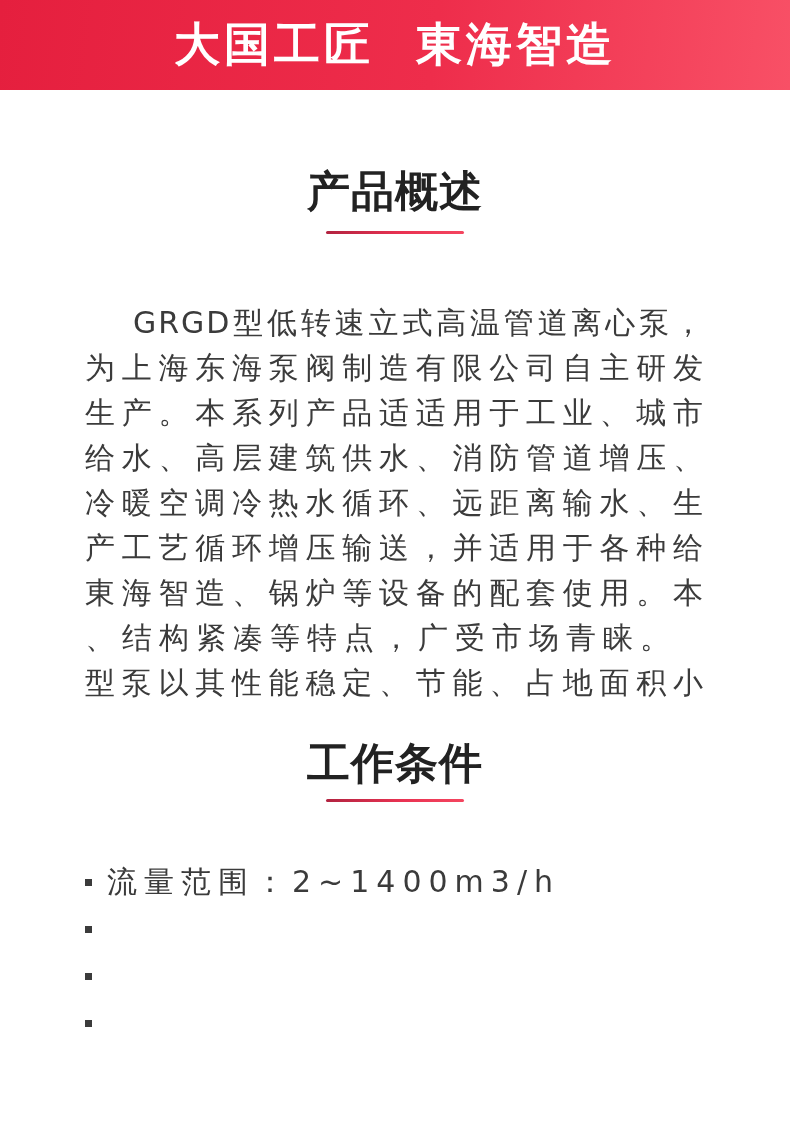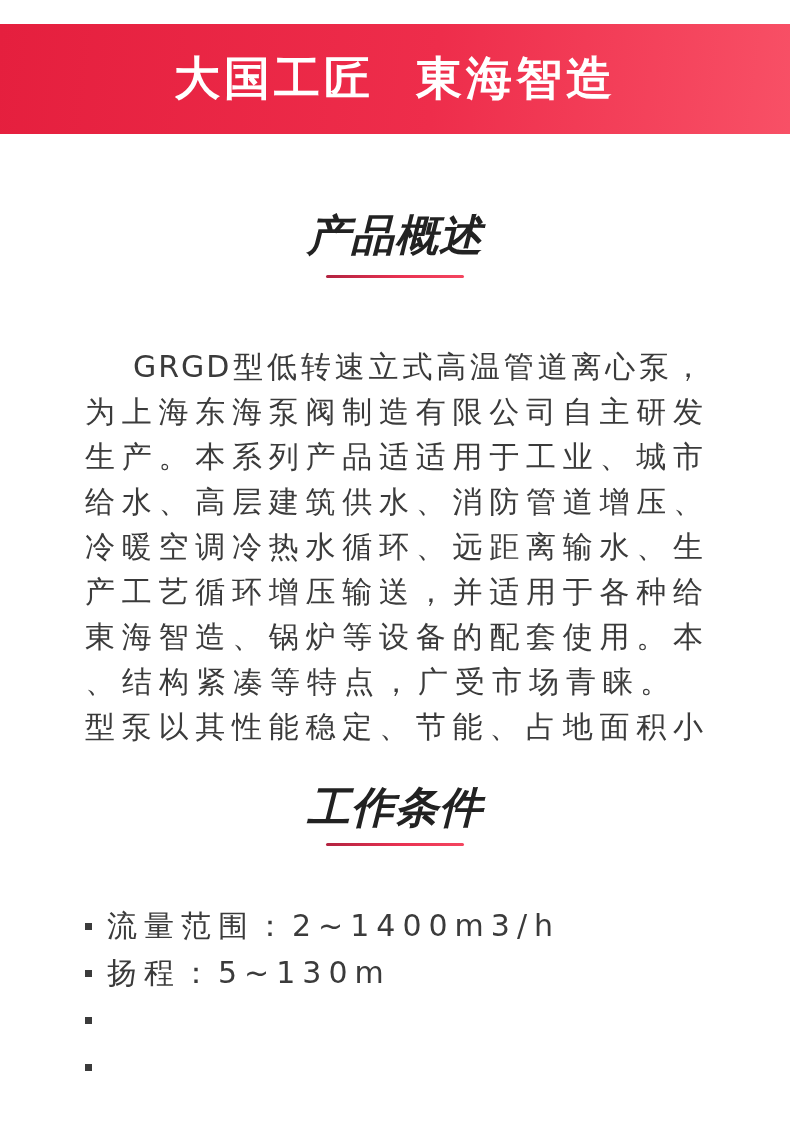--- a/index.html
+++ b/index.html
@@ -8,46 +8,44 @@
     width: 790px;
     height: 1133px;
     background: #ffffff;
     overflow: hidden;
     font-family: "DejaVu Sans", "Liberation Sans", sans-serif;
   }
 
   
   .banner {
     width: 790px;
-    height: 110px;
+    height: 90px;
     background: linear-gradient(97deg, #e51f3e 0%, #ee2d4b 55%, #f85066 100%);
     display: flex;
     align-items: center;
     justify-content: center;
-    margin-top: 24px;
   }
   .banner-title {
     color: #ffffff;
     font-size: 46px;
     font-weight: bold;
     letter-spacing: 4px;
     word-spacing: 22px;
     white-space: nowrap;
   }
 
   
   .sec-title {
     margin: 0;
     text-align: center;
     font-size: 43px;
     line-height: 43px;
     font-weight: bold;
     color: #222222;
     letter-spacing: 1px;
-    font-style: italic;
   }
   .sec-title.overview { margin-top: 80px; }
   .sec-title.conditions { margin-top: 37px; }
   .sec-underline {
     width: 138px;
     height: 3px;
     margin: 18px auto 0;
     background: linear-gradient(90deg, #b22340 0%, #e93252 55%, #f4455f 100%);
     border-radius: 2px;
   }
@@ -123,21 +121,20 @@
   <h2 class="sec-title conditions">工作条件</h2>
   <div class="sec-underline conditions-line"></div>
 
   <ul class="cond-list">
     <li class="cond-item">
       <span class="bullet"></span>
       <span>流量范围：2~1400m3/h</span>
     </li>
     <li class="cond-item">
       <span class="bullet"></span>
-      <span>扬程：5~130m</span>
     </li>
     <li class="cond-item">
       <span class="bullet"></span>
     </li>
     <li class="cond-item">
       <span class="bullet"></span>
     </li>
   </ul>
 </section>
 

